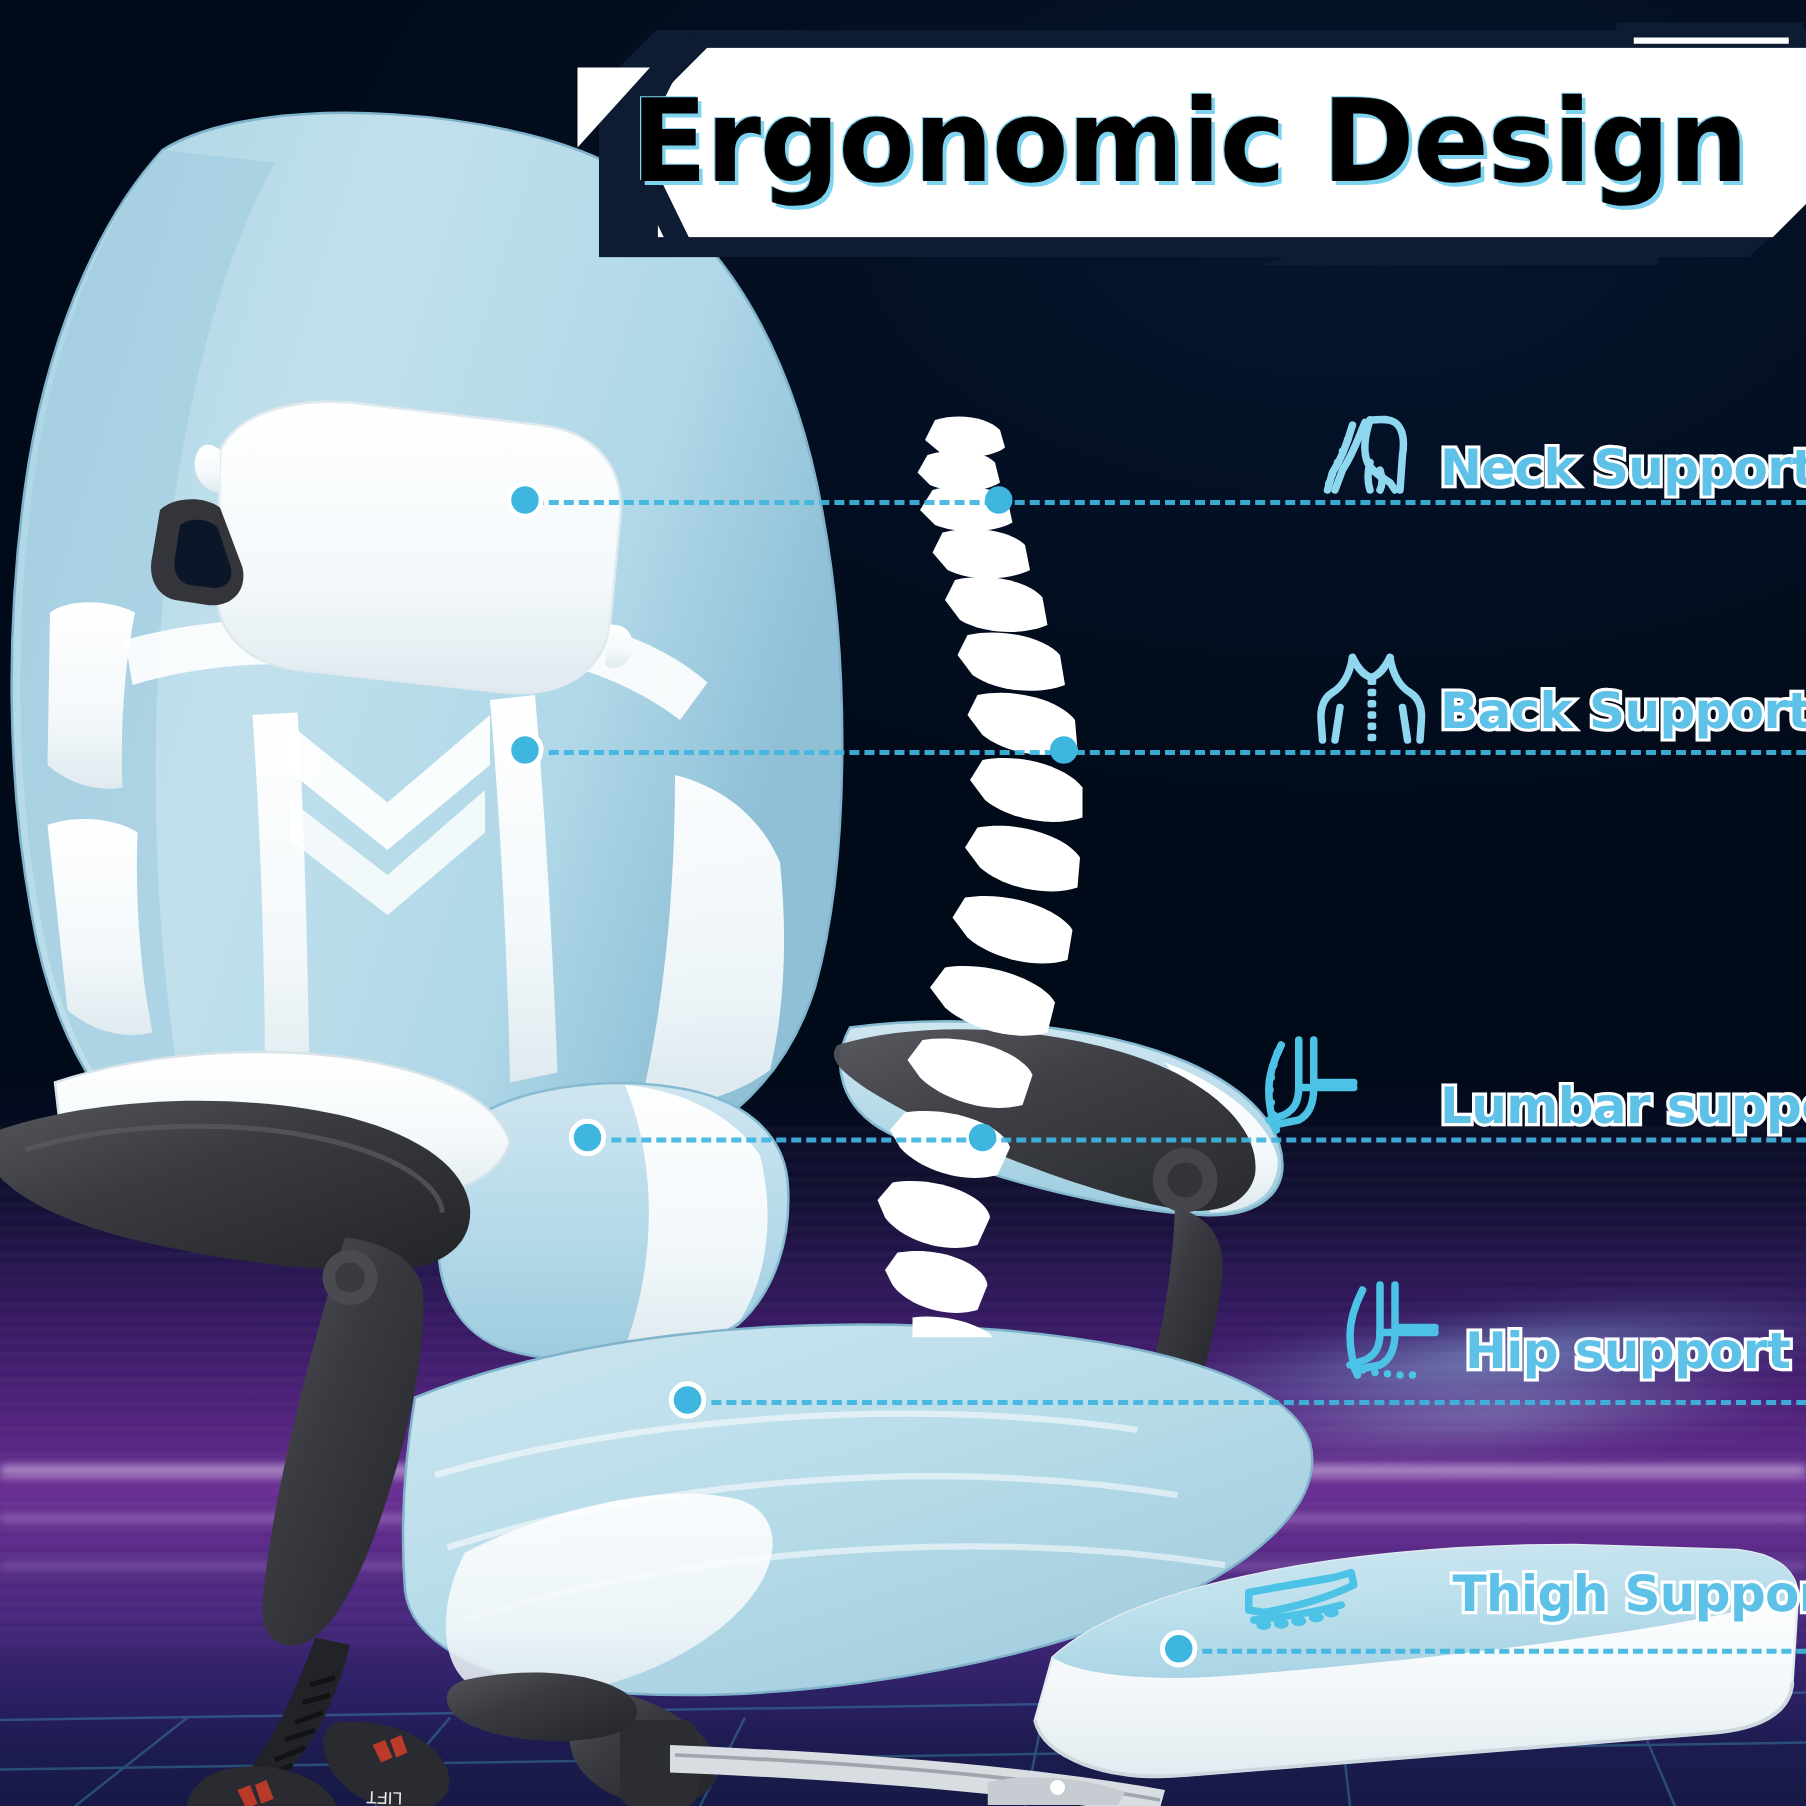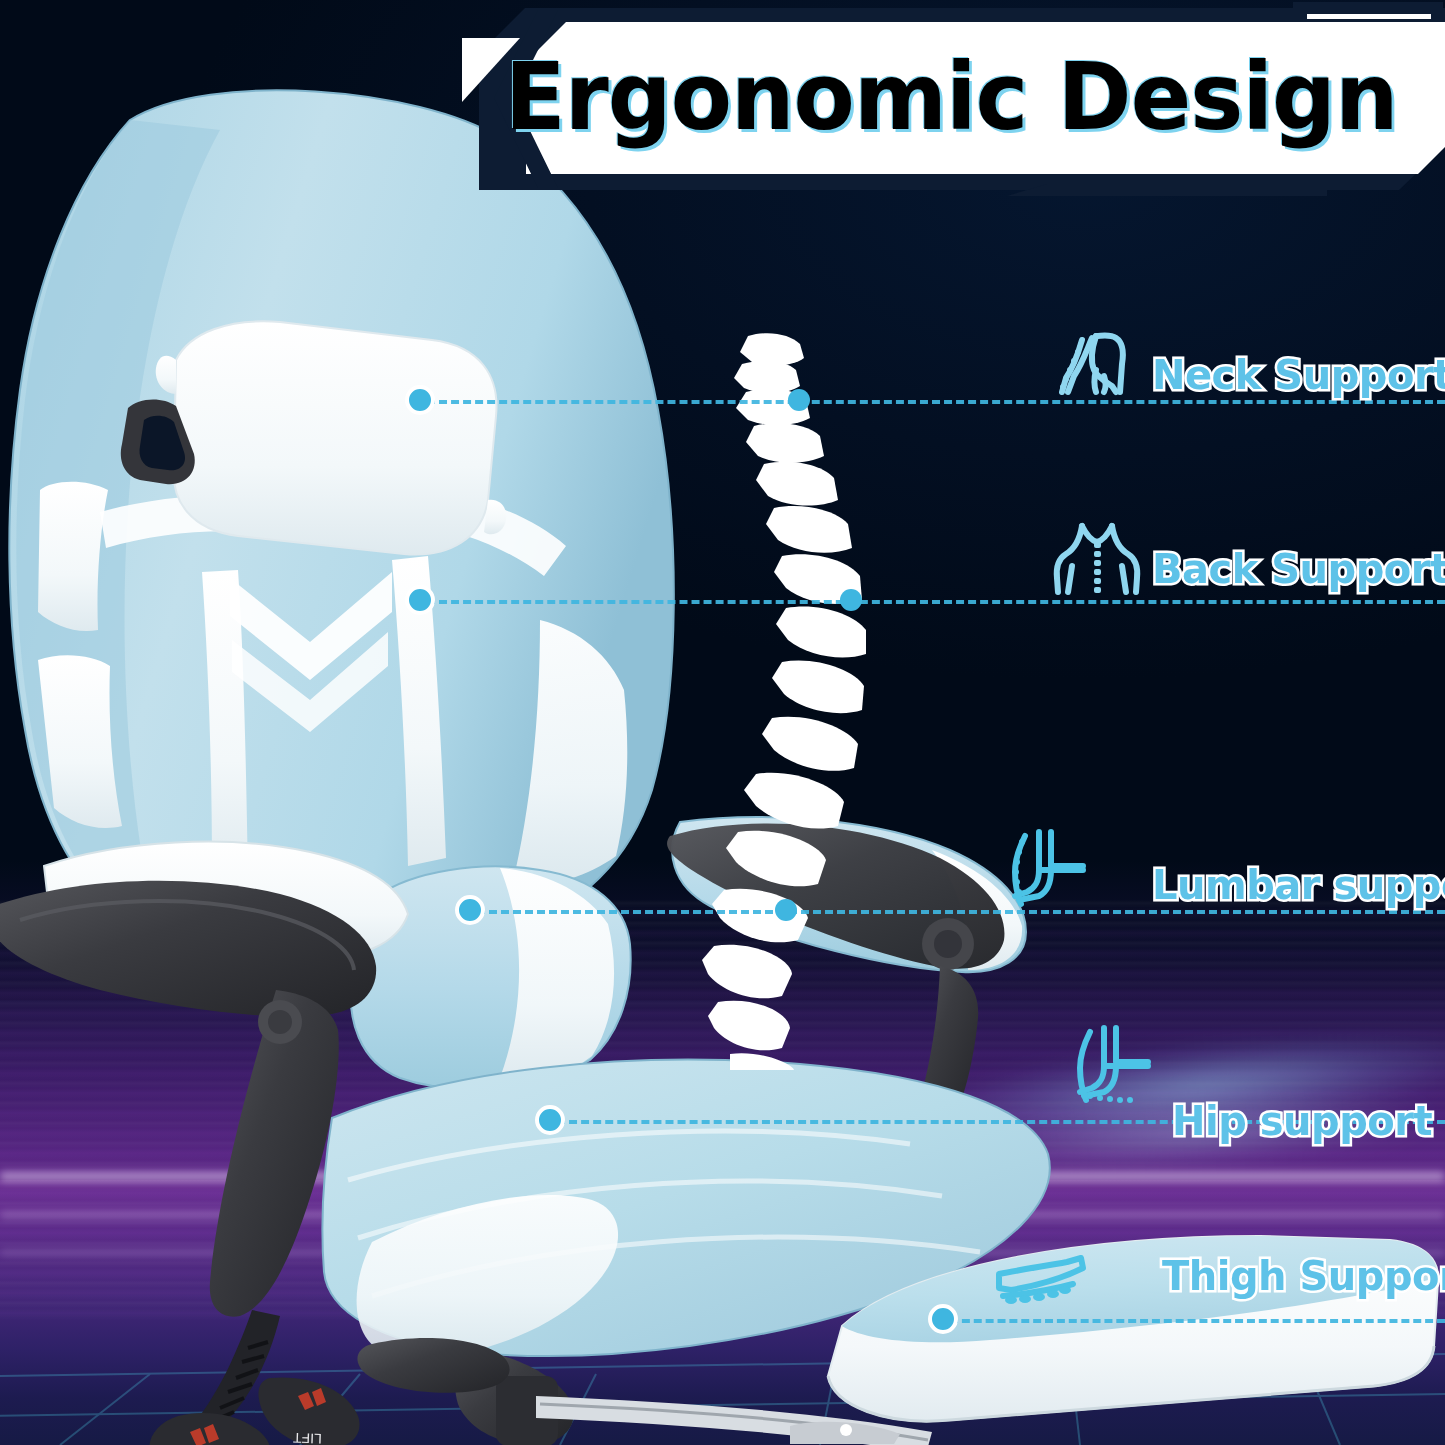--- a/index.html
+++ b/index.html
@@ -58,21 +58,21 @@
   }
   .aurora2{
     position:absolute;right:-40px;top:1060px;width:640px;height:150px;
     background:radial-gradient(ellipse 330px 40px at 55% 50%, rgba(150,220,245,.42) 0%, rgba(0,0,0,0) 72%);
     transform:rotate(-4deg);filter:blur(12px);mix-blend-mode:screen;
   }
   
   .grid-lines{position:absolute;left:0;top:1330px;width:1445px;height:115px;overflow:hidden;opacity:.5;}
 
   
-  .title-wrap{position:absolute;left:432px;top:0;width:1013px;height:196px;}
+  .title-wrap{position:absolute;left:432px;top:16px;width:1013px;height:196px;}
   .title-dark{
     position:absolute;left:47px;top:8px;width:966px;height:182px;
     background:#0d1c33;
     clip-path:polygon(46px 0, 966px 0, 966px 138px, 920px 182px, 0 182px, 0 46px);
   }
   .title-white{
     position:absolute;left:94px;top:22px;width:932px;height:152px;
     background:#ffffff;
     clip-path:polygon(40px 0, 932px 0, 932px 112px, 892px 152px, 0 152px, 0 40px);
     box-shadow:0 0 0 0 rgba(0,0,0,0);
@@ -519,21 +519,21 @@
     </g>
     <g fill="#4cc3e6">
       <circle cx="30" cy="74" r="3"></circle>
             <circle cx="40" cy="76" r="3"></circle>
       <circle cx="50" cy="77" r="3"></circle>
             <circle cx="60" cy="78" r="3"></circle>
       <circle cx="70" cy="78" r="3"></circle>
     </g>
         </svg>
       </div>
-      <div class="label" style="left: 1172px; top: 1058px; margin-top: 40px;">Hip support</div>
+      <div class="label" style="left: 1172px; top: 1058px;">Hip support</div>
       <div class="dashline" style="left: 950px; top: 1319px; width: 495px;"></div>
       <div class="dot" style="left: 928px; top: 1304px;"></div>
       <div class="icon" style="left: 985px; top: 1248px;">
         <svg width="108" height="72" viewBox="0 0 108 72">
     <g fill="none" stroke="#4cc3e6" stroke-width="6" stroke-linecap="round" stroke-linejoin="round">
       <path d="M14 26 C 34 22, 60 18, 82 14 L 96 10 L 98 20 C 78 30, 50 38, 26 42 L 14 40 Z"></path>
       <path d="M18 48 C 40 46, 66 42, 88 36"></path>
     </g>
     <g fill="#4cc3e6">
       <ellipse cx="26" cy="52" rx="6" ry="4"></ellipse>

